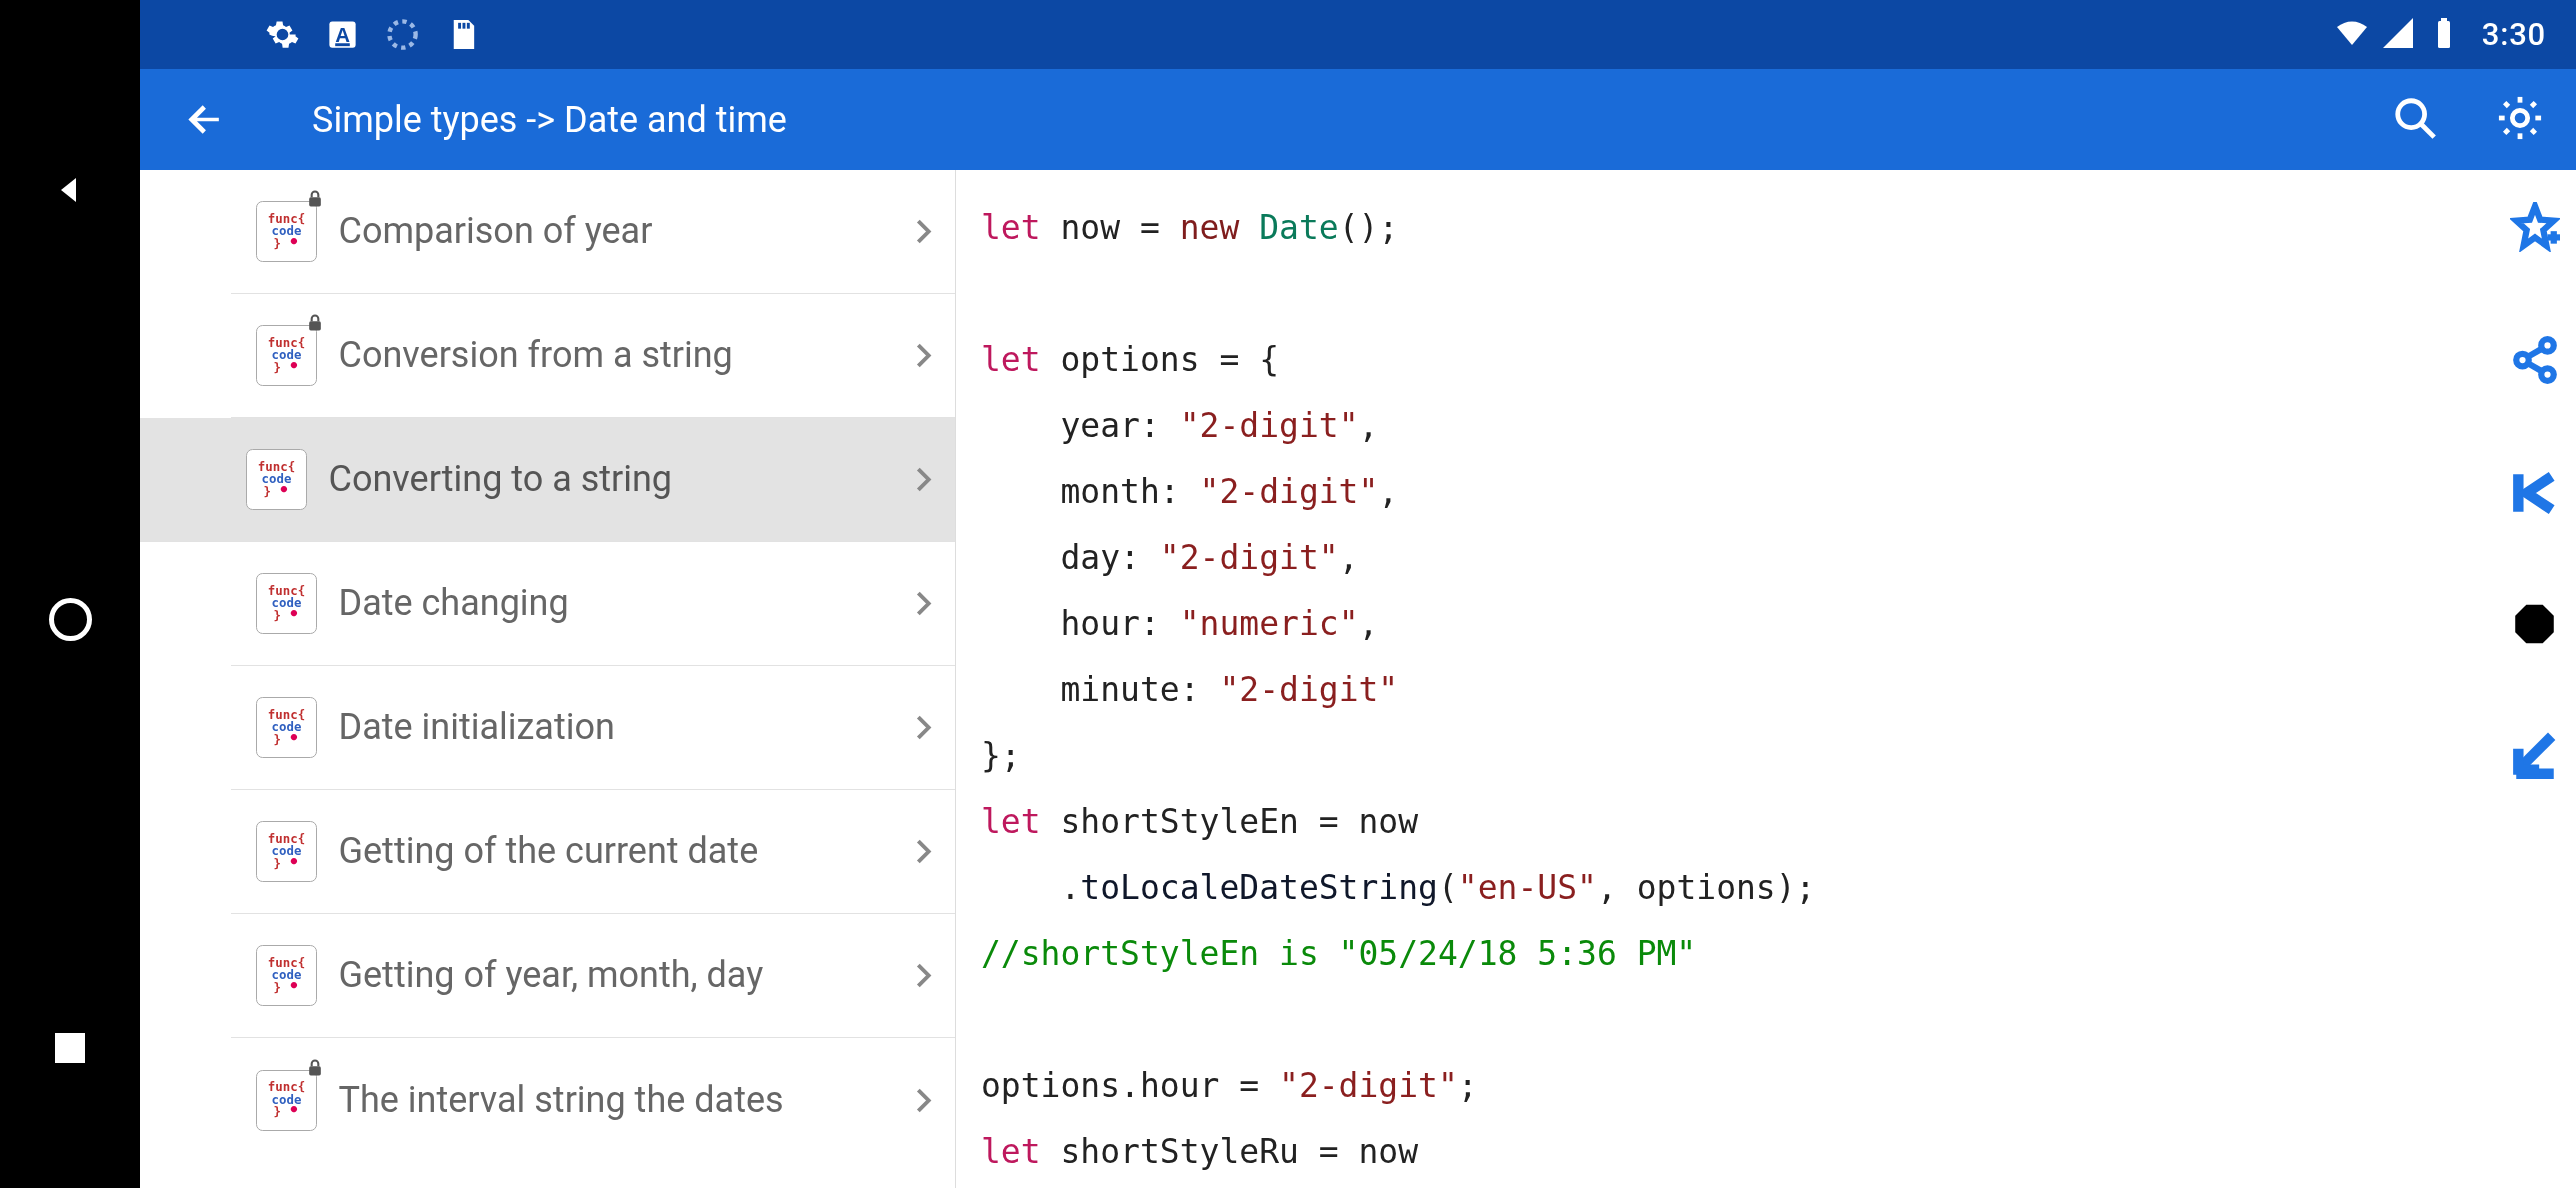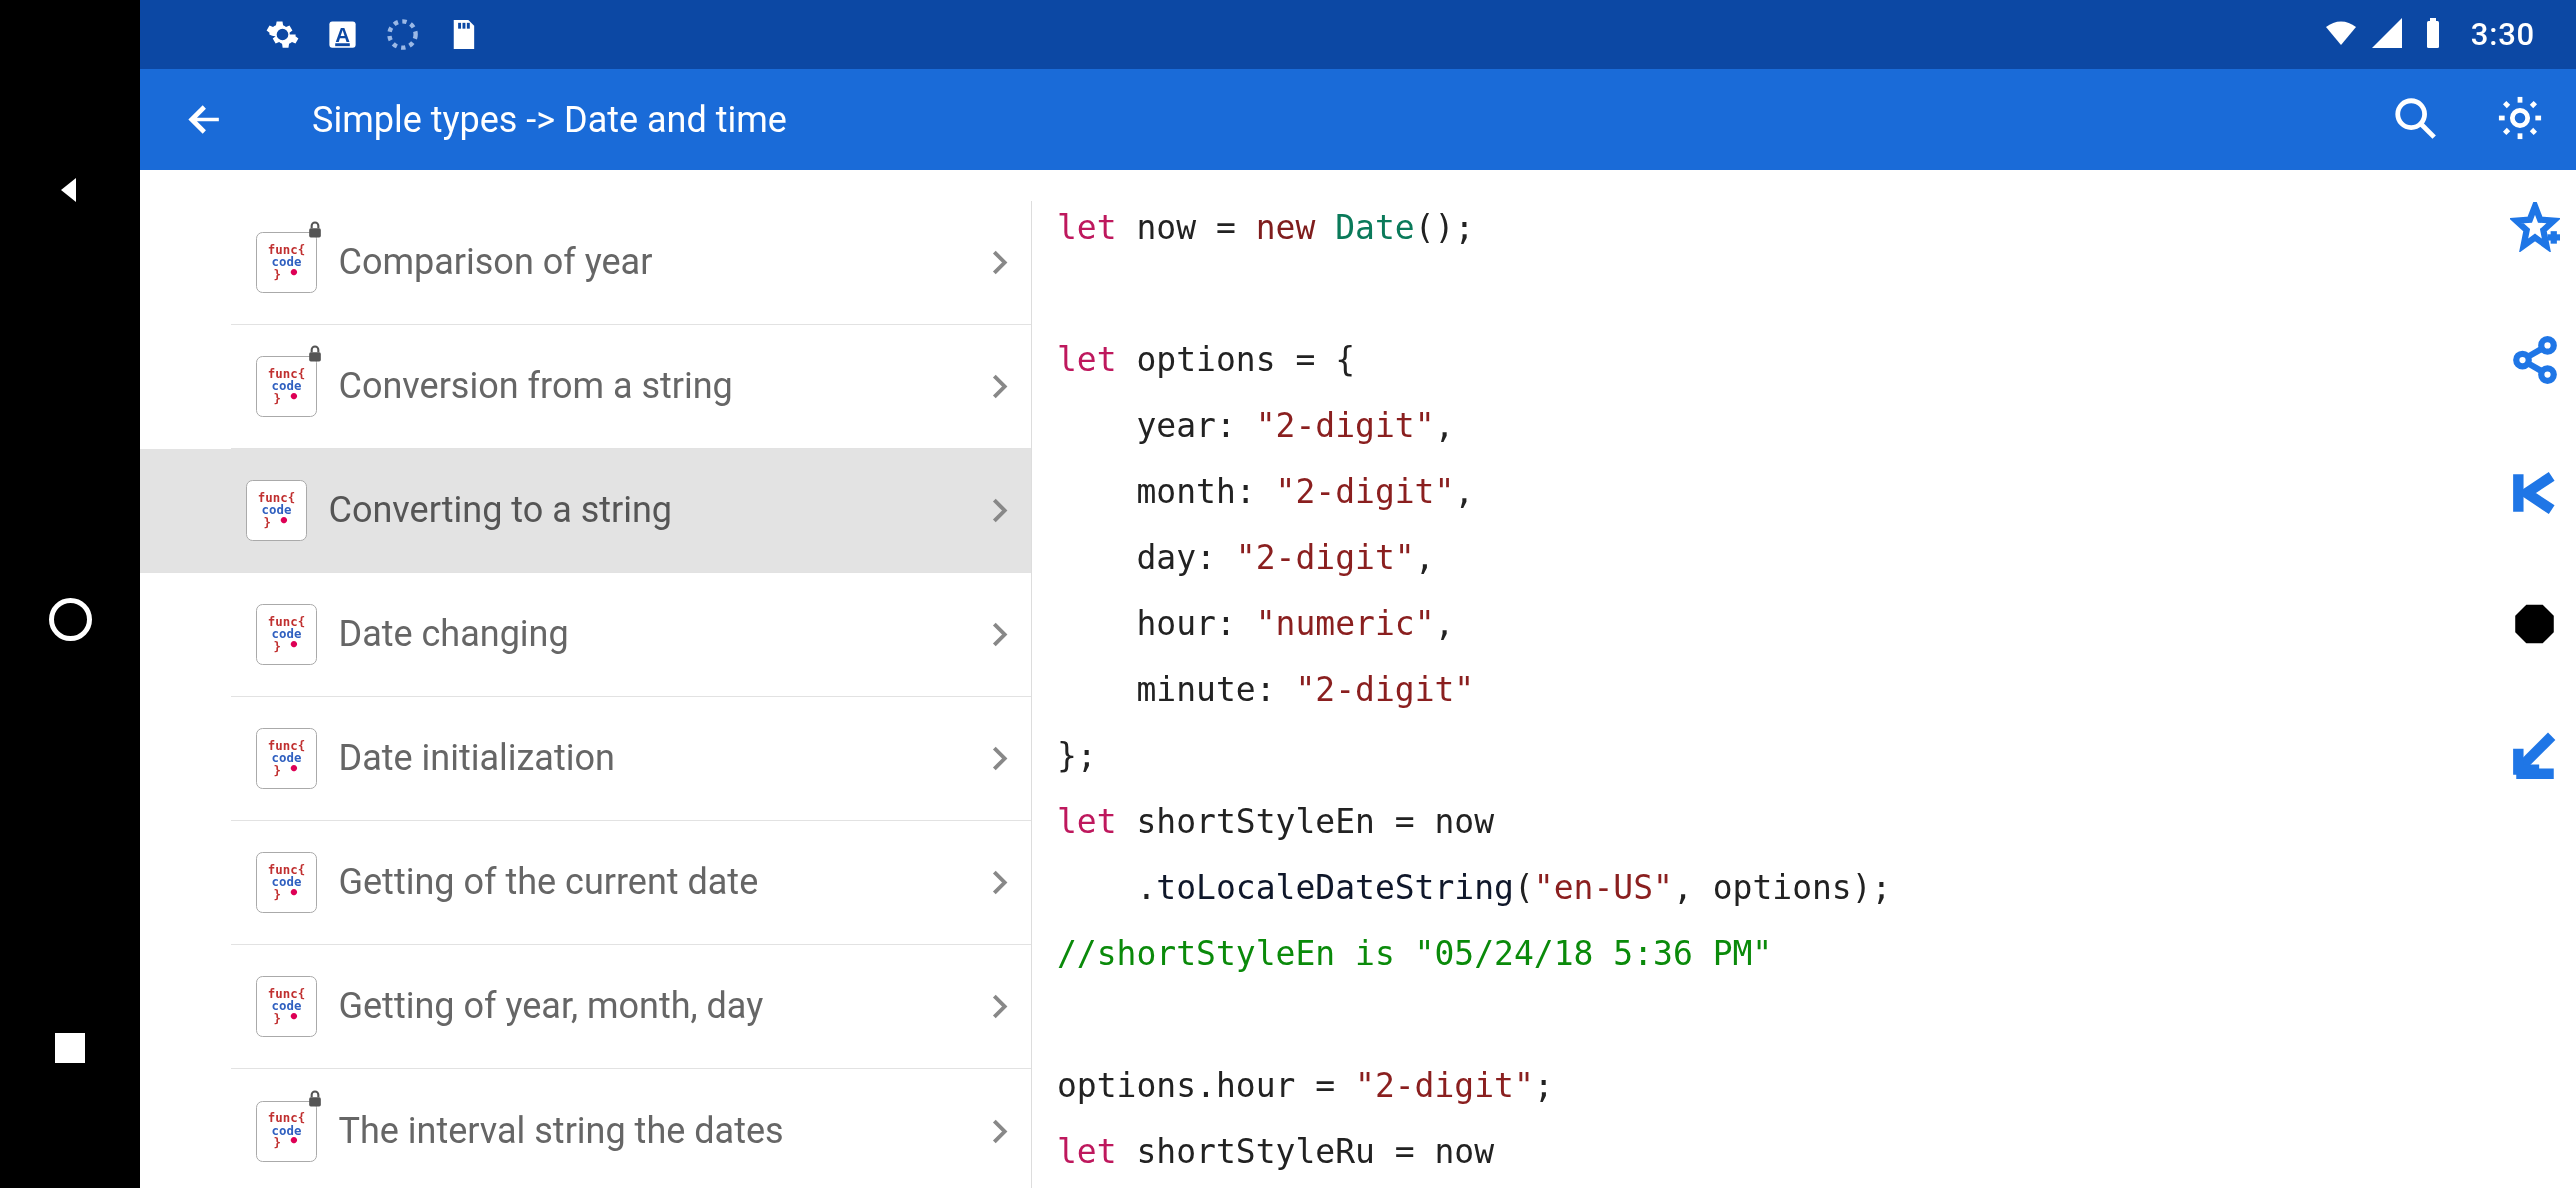--- a/index.html
+++ b/index.html
@@ -9,34 +9,34 @@
   .bezel { position:absolute; left:0; top:0; width:140px; height:1189px; background:#000; display:flex; flex-direction:column; justify-content:space-between; align-items:center; padding:165px 0 116px 0; }
   .nav-btn { width:50px; height:50px; display:flex; align-items:center; justify-content:center; cursor:pointer; }
   .nav-btn svg { width:36px; height:36px; fill:#fff; }
   .nav-circle { width:43px; height:43px; border:5px solid #fff; border-radius:50%; background:#000; }
   .nav-square { width:30px; height:30px; background:#fff; }
   
   .statusbar { position:relative; width:100%; height:69px; background:#0c48a4; display:flex; align-items:center; padding:0 33px 0 125px; color:#fff; }
   .status-left { display:flex; gap:25px; align-items:center; }
   .sicon svg { width:35px; height:35px; fill:#fff; }
   .sicon { display:flex; align-items:center; }
-  .status-right { position:absolute; right:41px; top:0; height:100%; display:flex; align-items:center; gap:10px; }
+  .status-right { position:absolute; right:30px; top:0; height:100%; display:flex; align-items:center; gap:10px; }
   .wifi svg,.signal svg,.batt svg { width:36px; height:36px; fill:#fff; }
   .clock { font-size:31px; font-weight:500; margin-left:10px; letter-spacing:0.8px; }
   
   .appbar { width:100%; height:101px; background:#1a6bd8; display:flex; align-items:center; padding:0 33px 0 40px; color:#fff; }
   .back { width:48px; height:48px; display:flex; align-items:center; justify-content:center; cursor:pointer; margin-right:84px; }
   .back svg{ width:43px; height:43px; fill:#fff; }
   .title { font-size:36px; font-weight:400;text-align:right; }
   .appbar-actions { margin-left:auto; display:flex; gap:59px; }
   .aicon { cursor:pointer; }
   .aicon svg { width:46px; height:46px; fill:#fff; }
   
   .body { display:flex; width:100%; height:calc(1189px - 69px - 101px); }
-  .sidebar { width:892px; border-right:0.8px solid #ddd; overflow:hidden;margin-top:31px; }
+  .sidebar { width:816px; border-right:0.8px solid #ddd; overflow:hidden; }
   .row { display:flex; align-items:center; height:124px; border-bottom:1.7px solid #e2e2e2; padding:0 16.5px 0 15px; margin-left:91px; cursor:pointer; position:relative; }
   .row:last-child { border-bottom:none; }
   .func-icon { position:relative; width:61px; height:61px; margin-left:10px; flex-shrink:0; }
   .func-icon .card { width:61px; height:61px; background:#fff; border:1.7px solid #aaa; border-radius:6.6px; display:flex; flex-direction:column; align-items:center; justify-content:center; font-family:monospace; font-size:12.4px; line-height:12.4px; color:#c03030; font-weight:bold; padding:1.7px 0; }
   .func-icon .card span.blue{ color:#3060c0; }
   .func-icon .card span.dot{ color:#d05; font-size:18px; line-height:8.3px; }
   .lock { position:absolute; top:-11.6px; right:-8.3px; width:20px; height:20px; }
   .lock svg{ width:20px; height:20px; fill:#555; }
   .row-label { font-size:36px; color:#666; margin-left:21.5px; flex:1; line-height:41px; }
   .chev { width:31px; height:31px; flex-shrink:0; }

